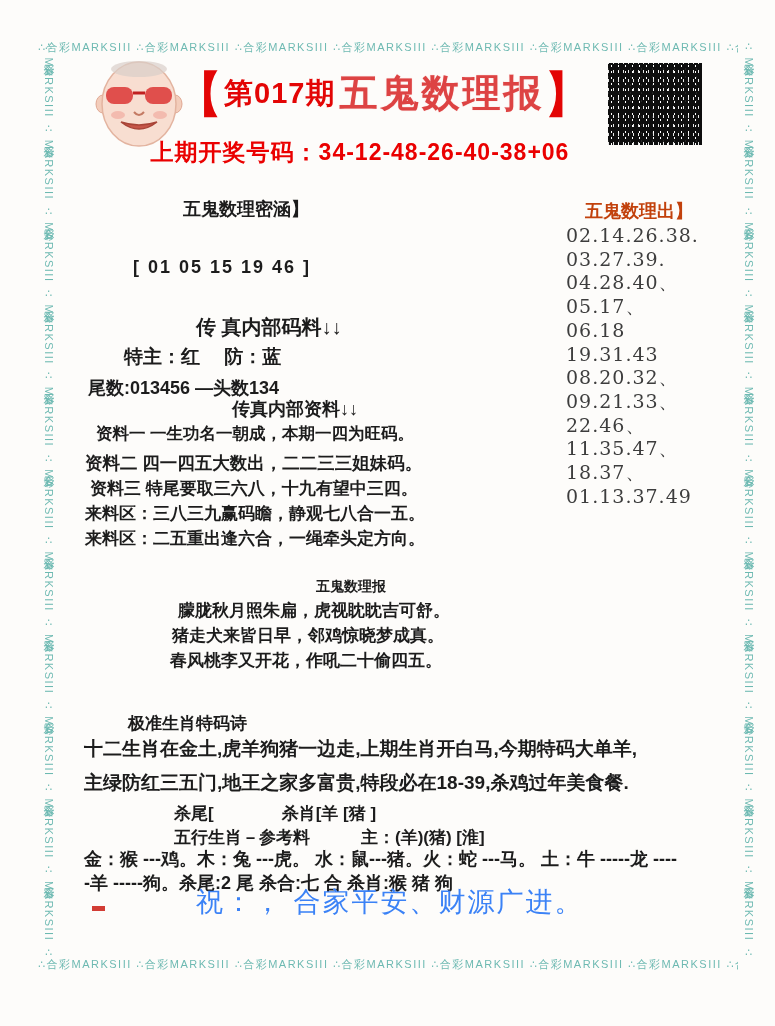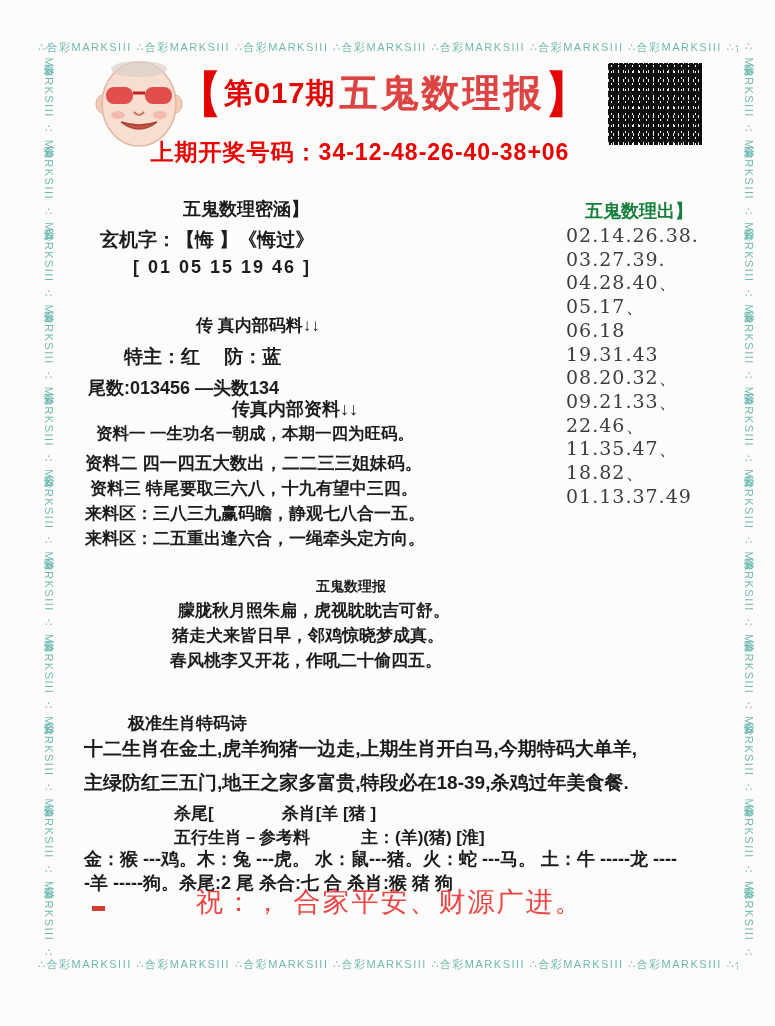--- a/index.html
+++ b/index.html
@@ -30,26 +30,26 @@
                          radial-gradient(#e8e8e8 0.7px,transparent 0.8px),
                          radial-gradient(#cccccc 0.6px,transparent 0.7px);
         background-size:7px 6px,5px 9px,11px 8px;background-position:0 0,3px 4px,6px 2px;}
 
   .face{position:absolute;left:94px;top:60px;width:90px;height:88px;}
 
   
   .t{position:absolute;white-space:nowrap;color:#1c1c1c;font-weight:bold;}
 
   
-  .num-title{position:absolute;left:585px;top:199px;font-size:18px;font-weight:bold;color:#15803d;}
+  .num-title{position:absolute;left:585px;top:199px;font-size:18px;font-weight:bold;color:#c2410c;}
   .num-rows{position:absolute;left:566px;top:224px;font-family:"DejaVu Serif","Liberation Serif",serif;
         font-size:19px;color:#3d3d3d;line-height:23.7px;letter-spacing:1px;font-weight:normal;}
 
   .blessing{position:absolute;left:196px;top:884px;font-family:"DejaVu Serif","Liberation Serif",serif;
-        font-size:27px;color:#ef4444;letter-spacing:2px;white-space:nowrap;}
+        font-size:27px;color:#3b82f6;letter-spacing:2px;white-space:nowrap;}
   .red-dash{position:absolute;left:92px;top:906px;width:13px;height:5px;background:#d23c34;}
 </style>
 </head>
 <body>
 
 <div class="page">
 
   <div class="border-strip border-h border-top">∴合彩MARKSIII ∴合彩MARKSIII ∴合彩MARKSIII ∴合彩MARKSIII ∴合彩MARKSIII ∴合彩MARKSIII ∴合彩MARKSIII ∴合彩MARKSIII ∴合彩MARKSIII ∴合彩MARKSIII ∴合彩MARKSIII ∴合彩MARKSIII ∴合彩MARKSIII ∴合彩MARKSIII ∴合彩MARKSIII ∴合彩MARKSIII ∴合彩MARKSIII ∴合彩MARKSIII ∴合彩MARKSIII ∴合彩MARKSIII ∴合彩MARKSIII ∴合彩MARKSIII ∴合彩MARKSIII ∴合彩MARKSIII ∴合彩MARKSIII ∴合彩MARKSIII ∴合彩MARKSIII ∴合彩MARKSIII ∴合彩MARKSIII ∴合彩MARKSIII ∴合彩MARKSIII ∴合彩MARKSIII ∴合彩MARKSIII ∴合彩MARKSIII ∴合彩MARKSIII ∴合彩MARKSIII ∴合彩MARKSIII ∴合彩MARKSIII ∴合彩MARKSIII ∴合彩MARKSIII </div>
   <div class="border-strip border-h border-bottom">∴合彩MARKSIII ∴合彩MARKSIII ∴合彩MARKSIII ∴合彩MARKSIII ∴合彩MARKSIII ∴合彩MARKSIII ∴合彩MARKSIII ∴合彩MARKSIII ∴合彩MARKSIII ∴合彩MARKSIII ∴合彩MARKSIII ∴合彩MARKSIII ∴合彩MARKSIII ∴合彩MARKSIII ∴合彩MARKSIII ∴合彩MARKSIII ∴合彩MARKSIII ∴合彩MARKSIII ∴合彩MARKSIII ∴合彩MARKSIII ∴合彩MARKSIII ∴合彩MARKSIII ∴合彩MARKSIII ∴合彩MARKSIII ∴合彩MARKSIII ∴合彩MARKSIII ∴合彩MARKSIII ∴合彩MARKSIII ∴合彩MARKSIII ∴合彩MARKSIII ∴合彩MARKSIII ∴合彩MARKSIII ∴合彩MARKSIII ∴合彩MARKSIII ∴合彩MARKSIII ∴合彩MARKSIII ∴合彩MARKSIII ∴合彩MARKSIII ∴合彩MARKSIII ∴合彩MARKSIII </div>
   <div class="border-strip border-v border-left">∴合彩MARKSIII ∴合彩MARKSIII ∴合彩MARKSIII ∴合彩MARKSIII ∴合彩MARKSIII ∴合彩MARKSIII ∴合彩MARKSIII ∴合彩MARKSIII ∴合彩MARKSIII ∴合彩MARKSIII ∴合彩MARKSIII ∴合彩MARKSIII ∴合彩MARKSIII ∴合彩MARKSIII ∴合彩MARKSIII ∴合彩MARKSIII ∴合彩MARKSIII ∴合彩MARKSIII ∴合彩MARKSIII ∴合彩MARKSIII ∴合彩MARKSIII ∴合彩MARKSIII ∴合彩MARKSIII ∴合彩MARKSIII ∴合彩MARKSIII ∴合彩MARKSIII ∴合彩MARKSIII ∴合彩MARKSIII ∴合彩MARKSIII ∴合彩MARKSIII ∴合彩MARKSIII ∴合彩MARKSIII ∴合彩MARKSIII ∴合彩MARKSIII ∴合彩MARKSIII ∴合彩MARKSIII ∴合彩MARKSIII ∴合彩MARKSIII ∴合彩MARKSIII ∴合彩MARKSIII </div>
@@ -74,23 +74,22 @@
     <span class="issue">第017期</span>
     <span class="paper-name">五鬼数理报</span>
     <span class="bracket">】</span>
   </div>
 
   <div class="noise-block"></div>
 
   <div class="subtitle">上期开奖号码：34-12-48-26-40-38+06</div>
 
   <div class="t" style="left:183px;top:197px;font-size:18px;">五鬼数理密涵】</div>
-  <div class="t" style="left:100px;top:227px;font-size:19px;">玄机字：【悔 】《悔过》</div>
   <div class="t" style="left:133px;top:257px;font-size:18px;letter-spacing:2px;">[ 01  05  15  19  46  ]</div>
-  <div class="t" style="left:196px;top:314px;font-size:17px;">传 真内部码料↓↓</div>
+  <div class="t" style="left:196px;top:314px;font-size:20px;">传 真内部码料↓↓</div>
   <div class="t" style="left:124px;top:344px;font-size:19px;">特主：红　 防：蓝</div>
   <div class="t" style="left:88px;top:376px;font-size:18px;">尾数:013456 —头数134</div>
   <div class="t" style="left:232px;top:397px;font-size:18px;">传真内部资料↓↓</div>
   <div class="t" style="left:96px;top:423px;font-size:16.5px;">资料一 一生功名一朝成，本期一四为旺码。</div>
   <div class="t" style="left:85px;top:451px;font-size:17.5px;">资料二 四一四五大数出，二二三三姐妹码。</div>
   <div class="t" style="left:90px;top:477px;font-size:17px;">资料三 特尾要取三六八，十九有望中三四。</div>
   <div class="t" style="left:85px;top:502px;font-size:17px;">来料区：三八三九赢码瞻，静观七八合一五。</div>
   <div class="t" style="left:85px;top:527px;font-size:17px;">来料区：二五重出逢六合，一绳牵头定方向。</div>
 
   <div class="num-title">五鬼数理出】</div>
@@ -98,21 +97,21 @@
     <div>02.14.26.38.</div>
     <div>03.27.39.</div>
     <div>04.28.40、</div>
     <div>05.17、</div>
     <div>06.18</div>
     <div>19.31.43</div>
     <div>08.20.32、</div>
     <div>09.21.33、</div>
     <div>22.46、</div>
     <div>11.35.47、</div>
-    <div>18.82、</div>
+    <div>18.37、</div>
     <div>01.13.37.49</div>
   </div>
 
   <div class="t" style="left:316px;top:578px;font-size:14px;">五鬼数理报</div>
   <div class="t" style="left:178px;top:599px;font-size:17px;">朦胧秋月照朱扁，虎视眈眈吉可舒。</div>
   <div class="t" style="left:172px;top:624px;font-size:17px;">猪走犬来皆日早，邻鸡惊晓梦成真。</div>
   <div class="t" style="left:170px;top:649px;font-size:17px;">春风桃李又开花，作吼二十偷四五。</div>
 
   <div class="t" style="left:128px;top:712px;font-size:17px;">极准生肖特码诗</div>
   <div class="t" style="left:84px;top:736px;font-size:19px;">十二生肖在金土,虎羊狗猪一边走,上期生肖开白马,今期特码大单羊,</div>

